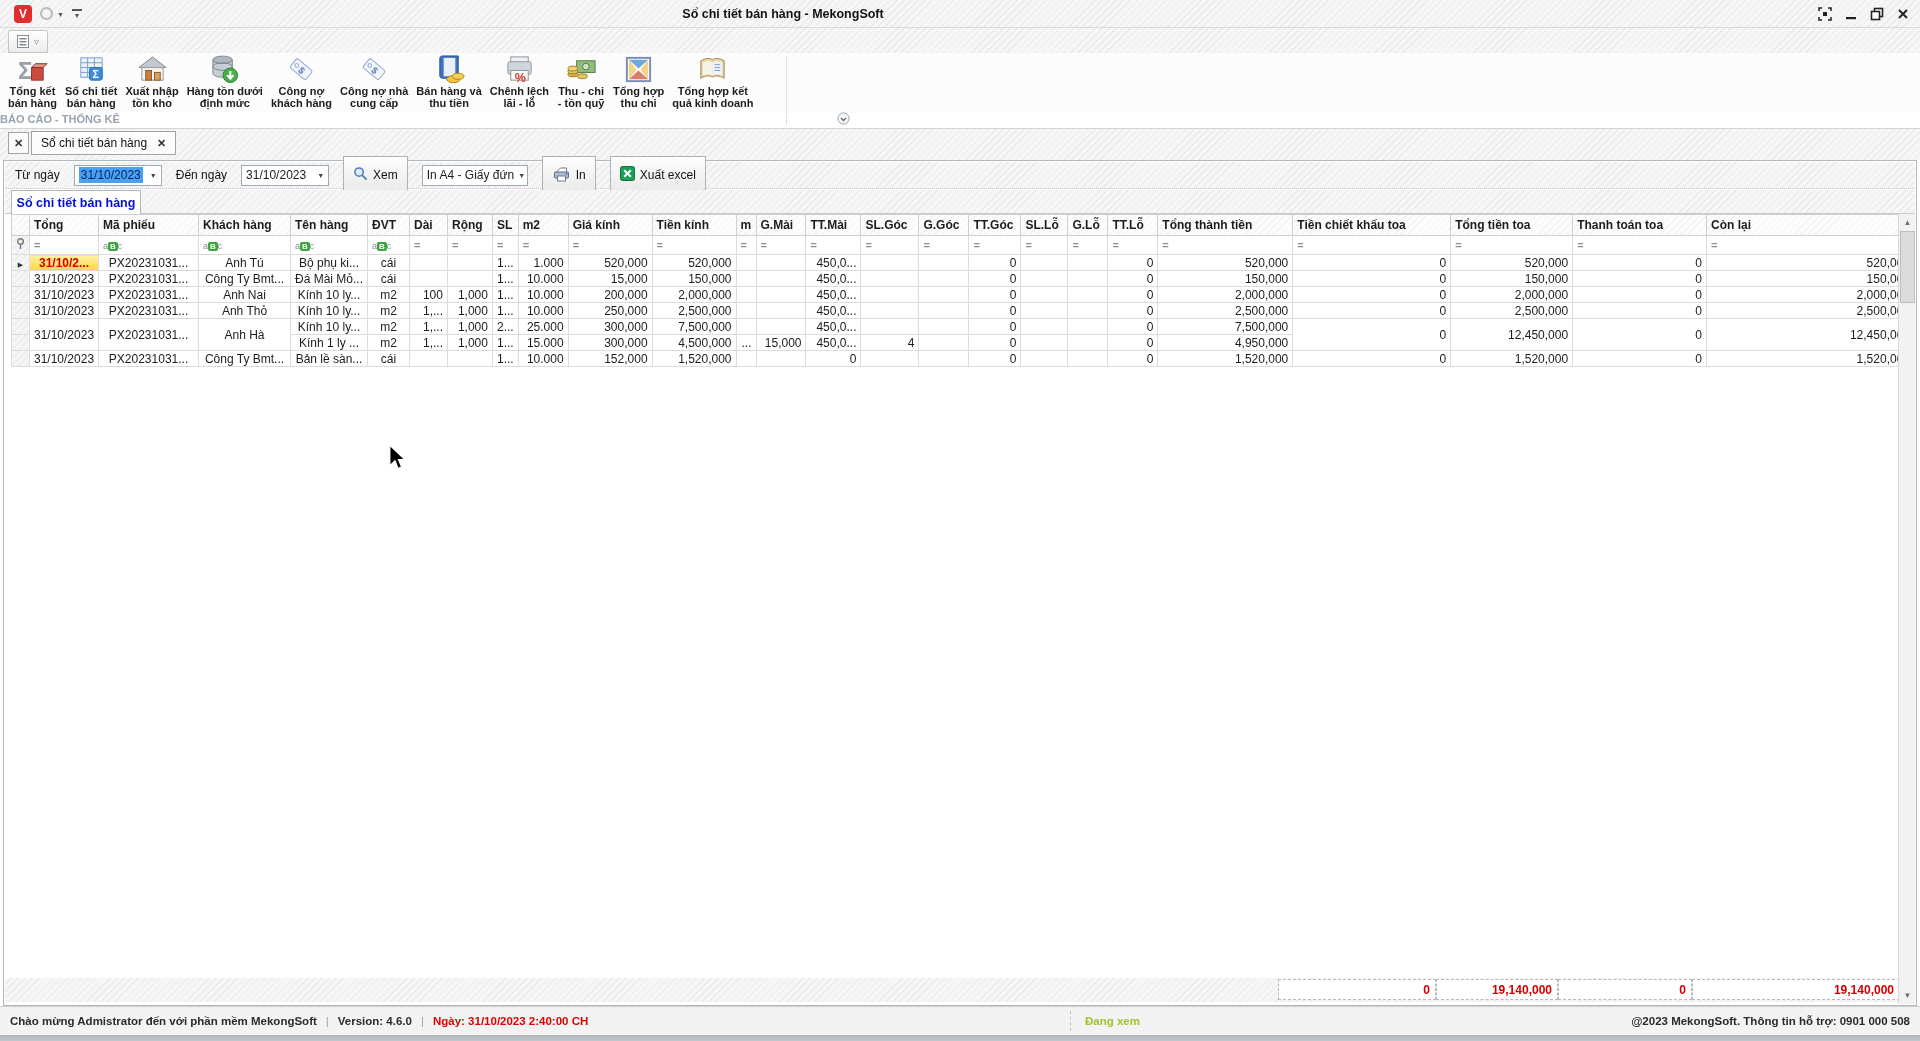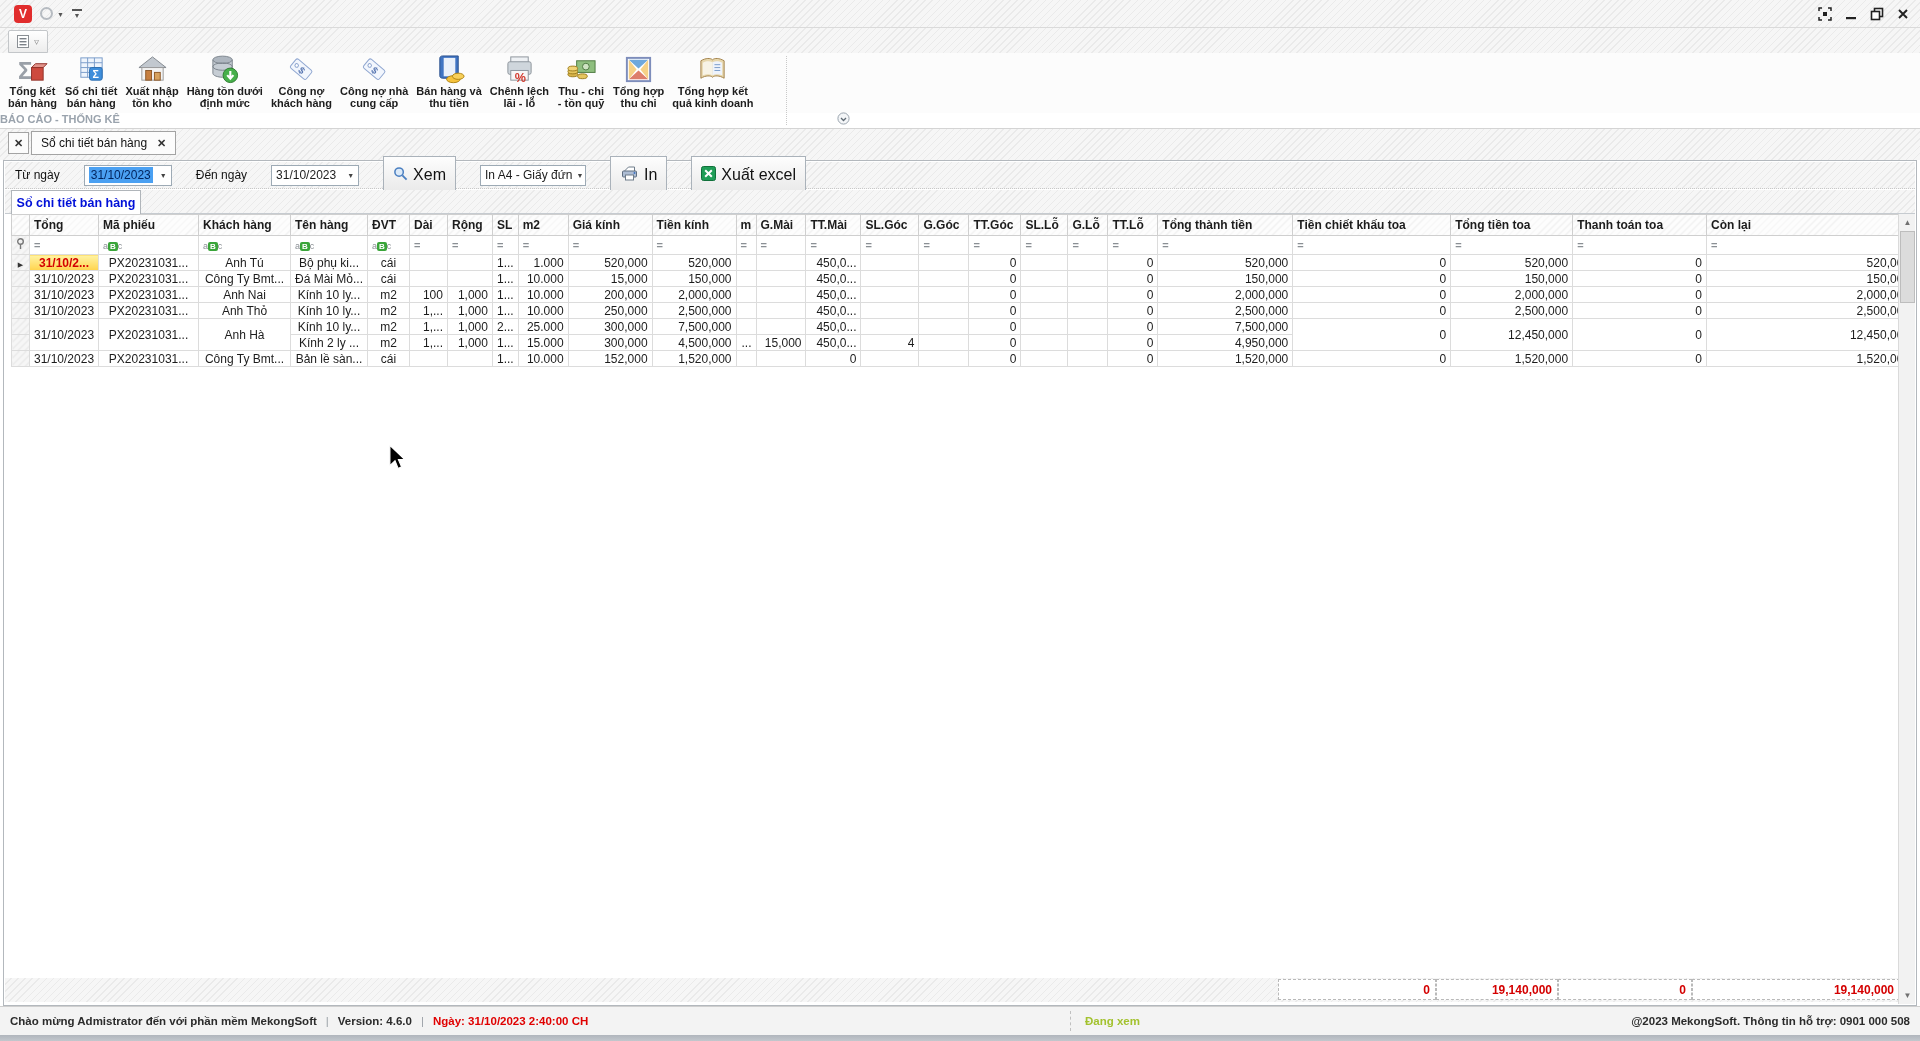--- a/index.html
+++ b/index.html
@@ -45,31 +45,31 @@
   #doc-strip { position:absolute; top:129px; left:0; width:1920px; height:31px; }
   #closebox { position:absolute; left:8px; top:3px; width:21px; height:22px; background:#fbfbfb; border:1px solid #a3a3a3;
               display:flex; align-items:center; justify-content:center; font-weight:bold; font-size:11px; color:#333; }
   #doctab { position:absolute; left:31px; top:2px; height:24px; background:#fcfcfc; border:1px solid #a3a3a3;
             display:flex; align-items:center; gap:10px; padding:0 9px; font-size:12px; color:#111; }
   .tab-x { font-weight:bold; font-size:11px; color:#333; }
 
   
   #main-panel { position:absolute; left:3px; right:3px; top:160px; bottom:35px; border:1px solid #b3b8bd; background:#fff; }
   #filter-bar { position:absolute; left:1px; right:1px; top:1px; height:27px; border-bottom:1px dotted #c8c8c8;
-                display:flex; align-items:center; gap:24px; padding-left:10px; font-size:12px; }
+                display:flex; align-items:center; gap:14px; padding-left:10px; font-size:12px; }
   .flabel { color:#111; }
   .combo { height:21px; background:#fff; border:1px solid #9daab5; display:flex; align-items:center; padding:0 0 0 4px; }
   .combo .val { font-size:12px; white-space:nowrap; }
   .combo .val.selected { background:#4aa0f2; color:#00235c; padding:1px 2px; }
   .combo .arr { margin-left:auto; padding:0 4px; font-size:7px; color:#444; }
   .combo .arr::after { content:"▼"; }
   .c-date { width:88px; }
   .c-print { width:106px; }
   .btn { height:38px; border:1px solid #aab2ba; background:linear-gradient(#fdfdfd,#e9e9e9); display:flex;
-         align-items:center; gap:5px; padding:0 9px; font-size:16px; color:#111; }
+         align-items:center; gap:5px; padding:0 9px; font-size:12px; color:#111; }
   #inner-tabs { position:absolute; left:1px; right:1px; top:29px; height:24px; border-bottom:1px solid #c6cbd0; }
   #inner-tab-active { position:absolute; left:6px; top:0; height:24px; width:130px; background:#fff;
                       border:1px solid #b0b5ba; border-bottom:none; display:flex; align-items:center; justify-content:center;
                       font-size:12.5px; font-weight:bold; color:#0010d8; }
 
   
   #grid-wrap { position:absolute; left:1px; right:1px; top:53px; bottom:1px; background:#fff; overflow:hidden; }
   #grid-table { position:absolute; left:6px; top:0; border-collapse:collapse; table-layout:fixed; }
   #grid-table th, #grid-table td { border:1px solid #dcdcdc; overflow:hidden; white-space:nowrap;
                                    padding:0 4px; font-size:12px; height:16px; vertical-align:middle; }
@@ -110,20 +110,21 @@
   #cursor { position:absolute; left:388px; top:444px; z-index:99; pointer-events:none; }
 </style>
 </head>
 <body>
 
 <div id="titlebar" class="hatch">
   <div id="vlogo">V</div>
   <div id="circlebtn"></div>
   <div id="caret1" class="tb-caret">▼</div>
   <div id="custombtn">▼</div>
+  <div id="title-text">Sổ chi tiết bán hàng - MekongSoft</div>
   <div id="winbtns">
     <span>
       <svg width="14" height="14" viewBox="0 0 14 14">
           <g fill="none" stroke="#222" stroke-width="1.5">
             <path d="M1 4 V1 H4 M10 1 H13 V4 M13 10 V13 H10 M4 13 H1 V10"></path>
           </g>
           <rect x="5" y="5" width="4" height="4" fill="#222"></rect>
         </svg>
     </span>
     <span>
@@ -595,21 +596,21 @@
             <td class="ar"></td>
             <td class="ar">0</td>
             <td class="ar">7,500,000</td>
             <td class="ar" rowspan="2">0</td>
             <td class="ar" rowspan="2">12,450,000</td>
             <td class="ar" rowspan="2">0</td>
             <td class="ar" rowspan="2">12,450,000</td>
           </tr>
           <tr>
             <td class="ind"></td>
-            <td class="al">Kính 2 ly ...</td>
+            <td class="al">Kính 1 ly ...</td>
             <td class="al">m2</td>
             <td class="ar">1,...</td>
             <td class="ar">1,000</td>
             <td class="ar">1...</td>
             <td class="ar">15.000</td>
             <td class="ar">300,000</td>
             <td class="ar">4,500,000</td>
             <td class="ar">...</td>
             <td class="ar">15,000</td>
             <td class="ar">450,0...</td>

